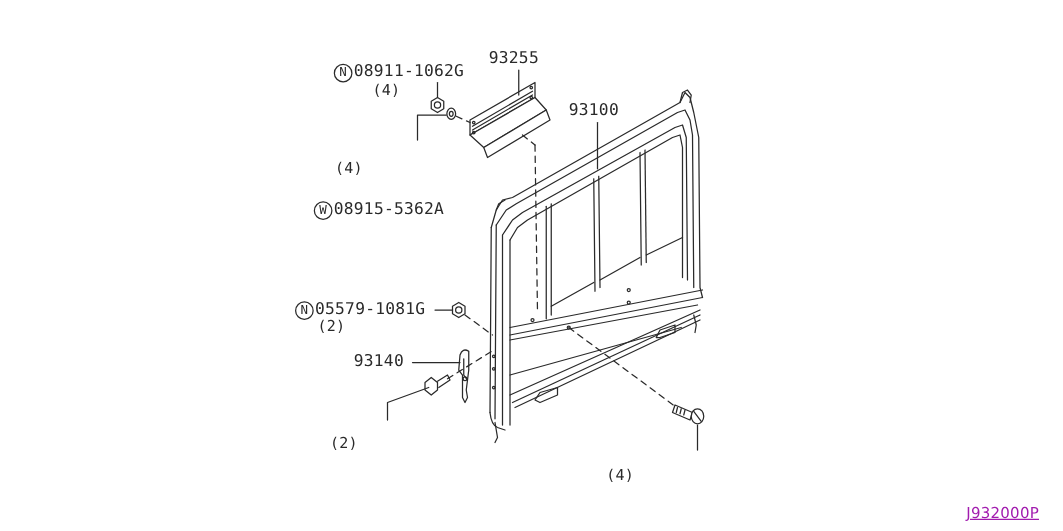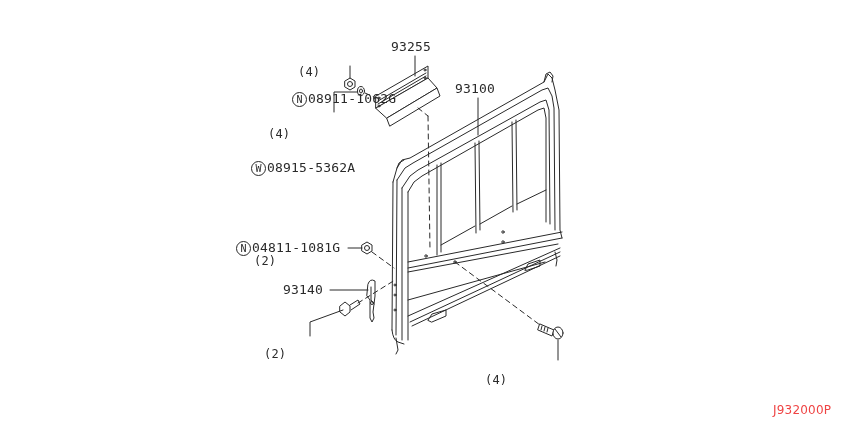--- a/index.html
+++ b/index.html
@@ -19,21 +19,21 @@
     display: inline-block;
     width: 13px; height: 13px;
     border: 1px solid #2a2a2a;
     border-radius: 50%;
     text-align: center;
     line-height: 13px;
     font-size: 10px;
     margin-right: 1px;
     vertical-align: 0px;
   }
-  .code { font-family: "DejaVu Sans", "Liberation Sans", sans-serif; font-size: 12px; color: #ef4444; }
+  .code { font-family: "DejaVu Sans", "Liberation Sans", sans-serif; font-size: 12px; color: #a21caf; text-decoration: underline; }
   svg * { vector-effect: non-scaling-stroke; }
 </style>
 </head>
 <body>
 
 <div id="canvas">
   <svg width="850" height="425" viewBox="0 0 850 425" fill="none" stroke="#2a2a2a" stroke-width="1" stroke-linecap="round" stroke-linejoin="round">
 
     <g>
       <polygon points="376,96 428,66 428,78 376,108" fill="#fff"></polygon>
@@ -167,32 +167,32 @@
   </div>
 
   <div class="lbl" style="left:455px; top:82px;">
     <span>93100</span>
   </div>
 
   <div class="lbl" style="left:283px; top:283px;">
     <span>93140</span>
   </div>
 
-  <div class="lbl" style="left:292px; top:51px;margin-top:41px;">
+  <div class="lbl" style="left:267px; top:51px;">
     <span class="circ">N</span><span>08911-1062G</span>
   </div>
   <div class="lbl qty" style="left:298px; top:65px;">(4)</div>
 
   <div class="lbl" style="left:251px; top:114px;margin-top:47px;">
     <span class="circ">W</span><span>08915-5362A</span>
   </div>
   <div class="lbl qty" style="left:268px; top:127px;">(4)</div>
 
   <div class="lbl" style="left:236px; top:241px;">
-    <span class="circ">N</span><span>04811-1081G</span>
+    <span class="circ">N</span><span>05579-1081G</span>
   </div>
   <div class="lbl qty" style="left:254px; top:254px;">(2)</div>
 
   <div class="lbl qty" style="left:264px; top:347px;">(2)</div>
 
   <div class="lbl qty" style="left:485px; top:373px;">(4)</div>
 
   <div class="lbl code" style="left:773px; top:403px;">J932000P</div>
 </div>
 

